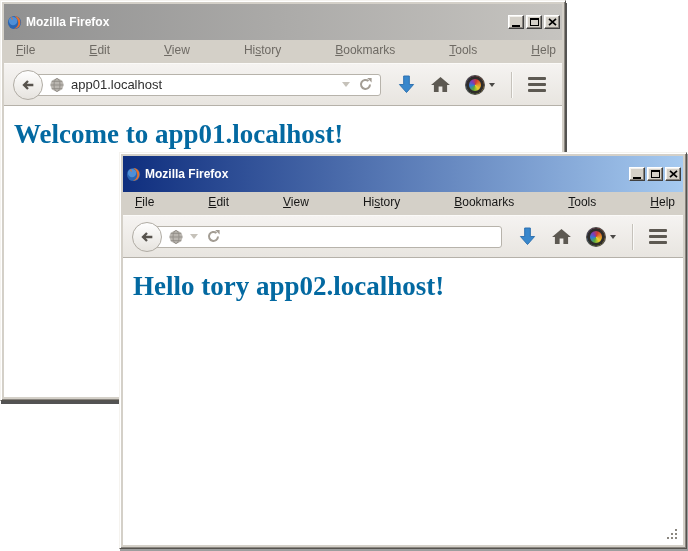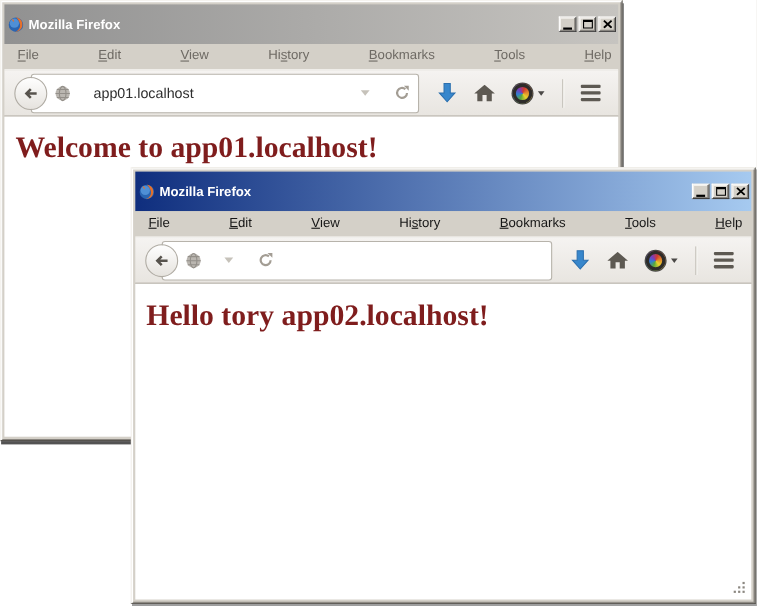--- a/index.html
+++ b/index.html
@@ -62,23 +62,23 @@
     background:linear-gradient(#f5f3f1,#e8e5e0);
     border-top:1px solid #fbfaf8; border-bottom:1px solid #b5b1a9;
     padding:0 16px 0 9px;
   }
   .back-btn {
     width:30px; height:30px; border-radius:50%; flex:0 0 auto;
     background:linear-gradient(#fefefe,#e6e3de); border:1px solid #b0aca4;
     display:flex; align-items:center; justify-content:center; position:relative; z-index:2;
   }
   .urlbar {
-    flex:1; height:36px; background:#fff; border:1px solid #b7b3ab; border-radius:3px;
+    flex:1; height:22px; background:#fff; border:1px solid #b7b3ab; border-radius:3px;
     margin-left:-15px; padding:0 7px 0 20px;
-    display:flex; align-items:center; gap:20px; min-width:0;
+    display:flex; align-items:center; gap:6px; min-width:0;
   }
   .url-text { flex:1; font-size:13px; color:#2e2e2e; white-space:nowrap; overflow:hidden; }
   .url-caret {
     width:0; height:0; border-left:4px solid transparent; border-right:4px solid transparent;
     border-top:5px solid #c6c2ba; margin-right:2px;
   }
   .reload-ico { display:block; }
 
   .tool-icons { display:flex; align-items:center; gap:16px; margin-left:17px; flex:0 0 auto; }
   .icon-btn { display:flex; align-items:center; justify-content:center; background:none; border:none; padding:0; }
@@ -94,21 +94,21 @@
     border-top:4px solid #4a4846; margin-left:5px;
   }
   .toolbar-sep { width:1px; height:26px; background:#c6c2bb; box-shadow:1px 0 0 #fafaf8; }
   .hamburger { display:flex; flex-direction:column; gap:3px; }
   .hamburger .bar { width:18px; height:3px; background:#5d5952; border-radius:1px; }
 
   
   .content { flex:1; background:#fff; position:relative; overflow:hidden; }
   .page-heading {
     font-family:"Liberation Serif", serif; font-weight:bold; font-size:27px;
-    color:#7f1d1d; margin:13px 0 0 10px; white-space:nowrap;
+    color:#0369a1; margin:13px 0 0 10px; white-space:nowrap;
   }
 
   .grip { position:absolute; right:3px; bottom:3px; width:13px; height:13px; }
   .grip::before { content:""; position:absolute; left:0; top:0; width:2px; height:2px;
     box-shadow:9px 1px 0 #fff,5px 5px 0 #fff,9px 5px 0 #fff,1px 9px 0 #fff,5px 9px 0 #fff,9px 9px 0 #fff; }
   .grip::after { content:""; position:absolute; left:0; top:0; width:2px; height:2px;
     box-shadow:8px 0 0 #8b8780,4px 4px 0 #8b8780,8px 4px 0 #8b8780,0 8px 0 #8b8780,4px 8px 0 #8b8780,8px 8px 0 #8b8780; }
 </style>
 </head>
 <body>

